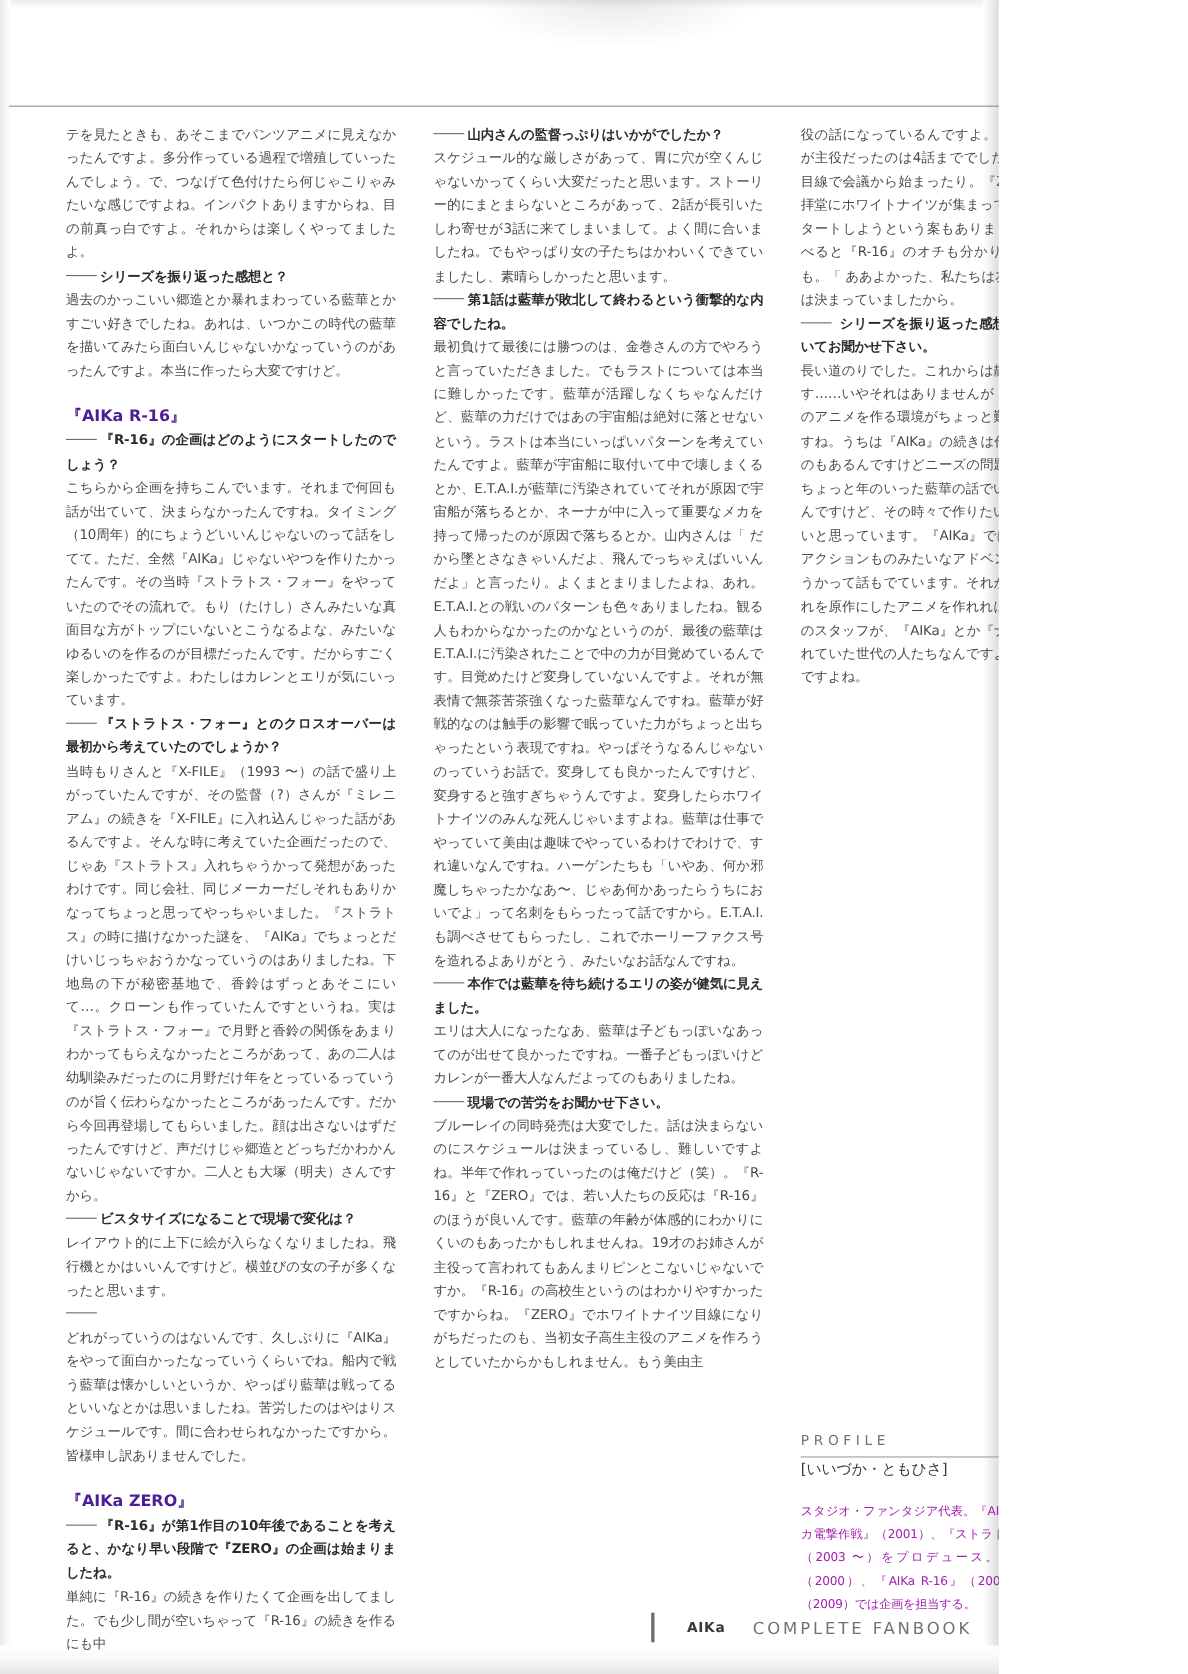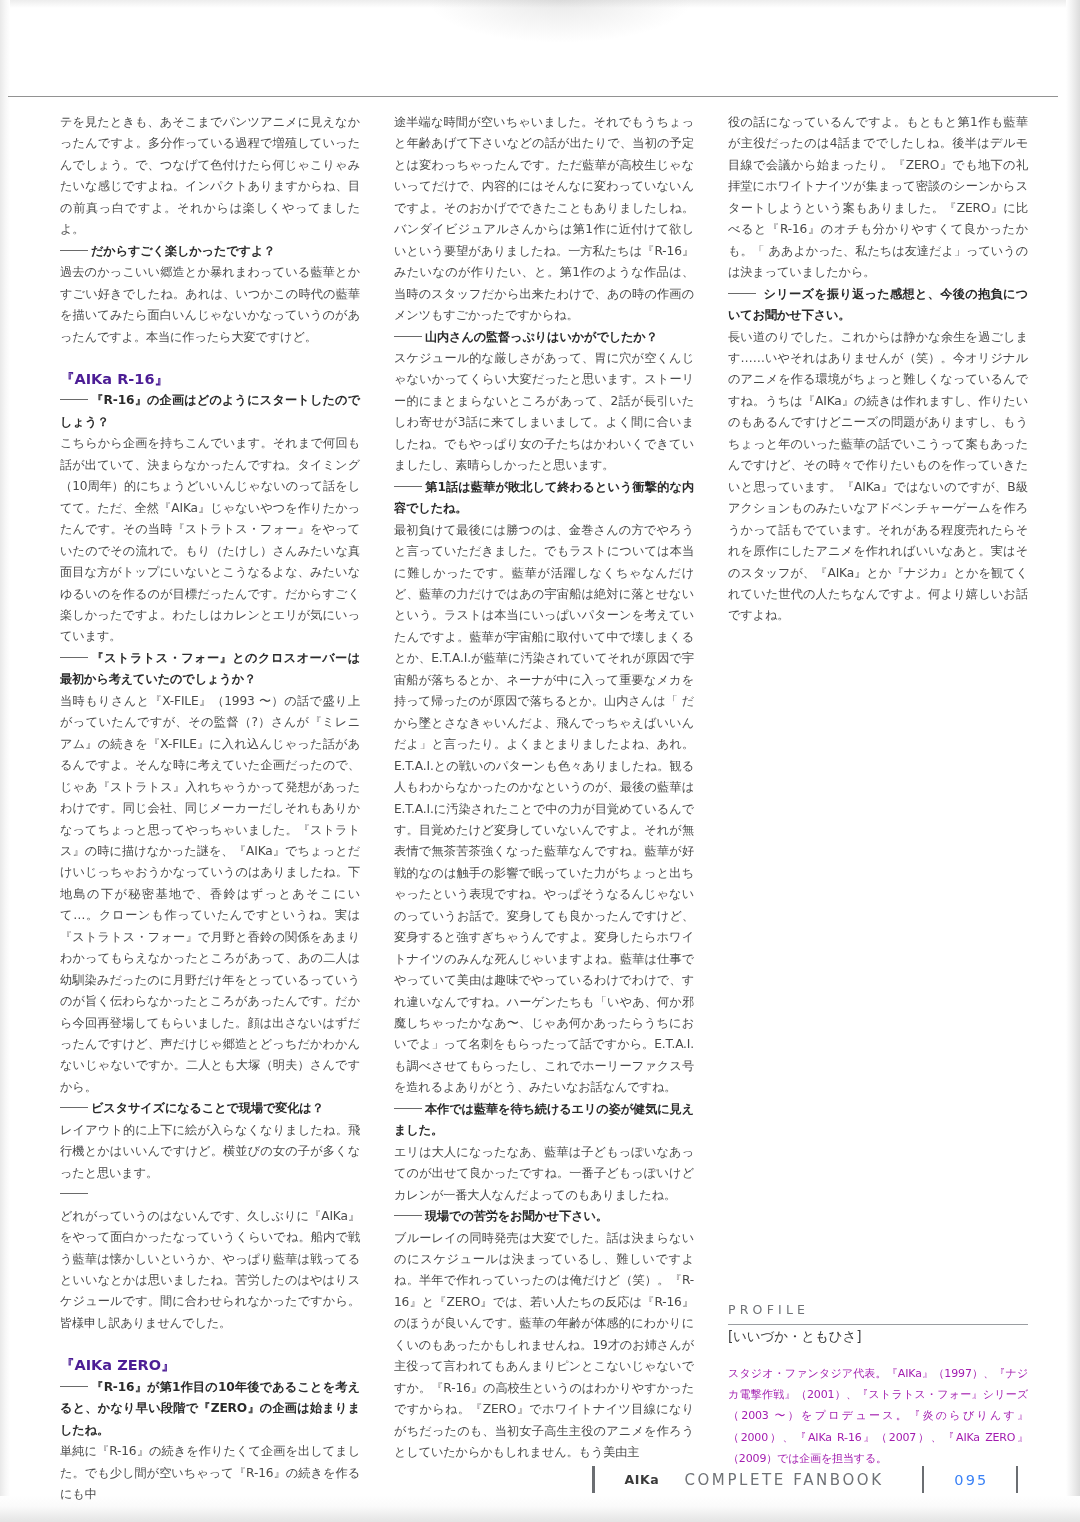--- a/index.html
+++ b/index.html
@@ -7,21 +7,21 @@
     margin: 0;
     padding: 0;
     background: #ffffff;
   }
   body {
     font-family: "DejaVu Sans", "Liberation Sans", sans-serif;
   }
 
   #page {
     position: relative;
-    width: 1080px;
+    width: 908px;
     height: 1522px;
     background: #ffffff;
     overflow: hidden;
     box-sizing: border-box;
     padding-left: 40px;
   }
 
   
   .edge-left {
     position: absolute;
@@ -221,39 +221,38 @@
   <div class="edge-left"></div>
   <div class="edge-right"></div>
   <div class="edge-bottom"></div>
   <div class="smudge"></div>
 
   <div class="top-rule"></div>
 
   <div class="columns" id="columns-host">
       <div class="col">
         <p class="body-text">テを見たときも、あそこまでパンツアニメに見えなかったんですよ。多分作っている過程で増殖していったんでしょう。で、つなげて色付けたら何じゃこりゃみたいな感じですよね。インパクトありますからね、目の前真っ白ですよ。それからは楽しくやってましたよ。</p>
-        <h4 class="question"><span class="dash"></span><span>だからすごく楽しかったですよ？</span></h4>
+        <h4 class="question"><span class="dash"></span><span>シリーズを振り返った感想と？</span></h4>
         <p class="body-text">過去のかっこいい郷造とか暴れまわっている藍華とかすごい好きでしたね。あれは、いつかこの時代の藍華を描いてみたら面白いんじゃないかなっていうのがあったんですよ。本当に作ったら大変ですけど。</p>
         <div class="spacer-lg"></div>
         <h3 class="work-title">『AIKa R-16』</h3>
         <h4 class="question"><span class="dash"></span><span>『R-16』の企画はどのようにスタートしたのでしょう？</span></h4>
         <p class="body-text">こちらから企画を持ちこんでいます。それまで何回も話が出ていて、決まらなかったんですね。タイミング（10周年）的にちょうどいいんじゃないのって話をしてて。ただ、全然『AIKa』じゃないやつを作りたかったんです。その当時『ストラトス・フォー』をやっていたのでその流れで。もり（たけし）さんみたいな真面目な方がトップにいないとこうなるよな、みたいなゆるいのを作るのが目標だったんです。だからすごく楽しかったですよ。わたしはカレンとエリが気にいっています。</p>
         <h4 class="question"><span class="dash"></span><span>『ストラトス・フォー』とのクロスオーバーは最初から考えていたのでしょうか？</span></h4>
         <p class="body-text">当時もりさんと『X-FILE』（1993 〜）の話で盛り上がっていたんですが、その監督（?）さんが『ミレニアム』の続きを『X-FILE』に入れ込んじゃった話があるんですよ。そんな時に考えていた企画だったので、じゃあ『ストラトス』入れちゃうかって発想があったわけです。同じ会社、同じメーカーだしそれもありかなってちょっと思ってやっちゃいました。『ストラトス』の時に描けなかった謎を、『AIKa』でちょっとだけいじっちゃおうかなっていうのはありましたね。下地島の下が秘密基地で、香鈴はずっとあそこにいて…。クローンも作っていたんですというね。実は『ストラトス・フォー』で月野と香鈴の関係をあまりわかってもらえなかったところがあって、あの二人は幼馴染みだったのに月野だけ年をとっているっていうのが旨く伝わらなかったところがあったんです。だから今回再登場してもらいました。顔は出さないはずだったんですけど、声だけじゃ郷造とどっちだかわかんないじゃないですか。二人とも大塚（明夫）さんですから。</p>
         <h4 class="question"><span class="dash"></span><span>ビスタサイズになることで現場で変化は？</span></h4>
         <p class="body-text">レイアウト的に上下に絵が入らなくなりましたね。飛行機とかはいいんですけど。横並びの女の子が多くなったと思います。</p>
         <h4 class="question"><span class="dash"></span></h4>
         <p class="body-text">どれがっていうのはないんです、久しぶりに『AIKa』をやって面白かったなっていうくらいでね。船内で戦う藍華は懐かしいというか、やっぱり藍華は戦ってるといいなとかは思いましたね。苦労したのはやはりスケジュールです。間に合わせられなかったですから。皆様申し訳ありませんでした。</p>
         <div class="spacer-lg"></div>
         <h3 class="work-title">『AIKa ZERO』</h3>
         <h4 class="question"><span class="dash"></span><span>『R-16』が第1作目の10年後であることを考えると、かなり早い段階で『ZERO』の企画は始まりましたね。</span></h4>
         <p class="body-text">単純に『R-16』の続きを作りたくて企画を出してました。でも少し間が空いちゃって『R-16』の続きを作るにも中</p>
       </div>
       <div class="col">
-        <p class="body-text">途半端な時間が空いちゃいました。それでもうちょっと年齢あげて下さいなどの話が出たりで、当初の予定とは変わっちゃったんです。ただ藍華が高校生じゃないってだけで、内容的にはそんなに変わっていないんですよ。そのおかげでできたこともありましたしね。バンダイビジュアルさんからは第1作に近付けて欲しいという要望がありましたね。一方私たちは『R-16』みたいなのが作りたい、と。第1作のような作品は、当時のスタッフだから出来たわけで、あの時の作画のメンツもすごかったですからね。</p>
         <h4 class="question"><span class="dash"></span><span>山内さんの監督っぷりはいかがでしたか？</span></h4>
         <p class="body-text">スケジュール的な厳しさがあって、胃に穴が空くんじゃないかってくらい大変だったと思います。ストーリー的にまとまらないところがあって、2話が長引いたしわ寄せが3話に来てしまいまして。よく間に合いましたね。でもやっぱり女の子たちはかわいくできていましたし、素晴らしかったと思います。</p>
         <h4 class="question"><span class="dash"></span><span>第1話は藍華が敗北して終わるという衝撃的な内容でしたね。</span></h4>
         <p class="body-text">最初負けて最後には勝つのは、金巻さんの方でやろうと言っていただきました。でもラストについては本当に難しかったです。藍華が活躍しなくちゃなんだけど、藍華の力だけではあの宇宙船は絶対に落とせないという。ラストは本当にいっぱいパターンを考えていたんですよ。藍華が宇宙船に取付いて中で壊しまくるとか、E.T.A.I.が藍華に汚染されていてそれが原因で宇宙船が落ちるとか、ネーナが中に入って重要なメカを持って帰ったのが原因で落ちるとか。山内さんは「 だから墜とさなきゃいんだよ、飛んでっちゃえばいいんだよ」と言ったり。よくまとまりましたよね、あれ。E.T.A.I.との戦いのパターンも色々ありましたね。観る人もわからなかったのかなというのが、最後の藍華はE.T.A.I.に汚染されたことで中の力が目覚めているんです。目覚めたけど変身していないんですよ。それが無表情で無茶苦茶強くなった藍華なんですね。藍華が好戦的なのは触手の影響で眠っていた力がちょっと出ちゃったという表現ですね。やっぱそうなるんじゃないのっていうお話で。変身しても良かったんですけど、変身すると強すぎちゃうんですよ。変身したらホワイトナイツのみんな死んじゃいますよね。藍華は仕事でやっていて美由は趣味でやっているわけでわけで、すれ違いなんですね。ハーゲンたちも「いやあ、何か邪魔しちゃったかなあ〜、じゃあ何かあったらうちにおいでよ」って名刺をもらったって話ですから。E.T.A.I.も調べさせてもらったし、これでホーリーファクス号を造れるよありがとう、みたいなお話なんですね。</p>
         <h4 class="question"><span class="dash"></span><span>本作では藍華を待ち続けるエリの姿が健気に見えました。</span></h4>
         <p class="body-text">エリは大人になったなあ、藍華は子どもっぽいなあってのが出せて良かったですね。一番子どもっぽいけどカレンが一番大人なんだよってのもありましたね。</p>
         <h4 class="question"><span class="dash"></span><span>現場での苦労をお聞かせ下さい。</span></h4>
         <p class="body-text">ブルーレイの同時発売は大変でした。話は決まらないのにスケジュールは決まっているし、難しいですよね。半年で作れっていったのは俺だけど（笑）。『R-16』と『ZERO』では、若い人たちの反応は『R-16』のほうが良いんです。藍華の年齢が体感的にわかりにくいのもあったかもしれませんね。19才のお姉さんが主役って言われてもあんまりピンとこないじゃないですか。『R-16』の高校生というのはわかりやすかったですからね。『ZERO』でホワイトナイツ目線になりがちだったのも、当初女子高生主役のアニメを作ろうとしていたからかもしれません。もう美由主</p>
       </div>
       <div class="col">

